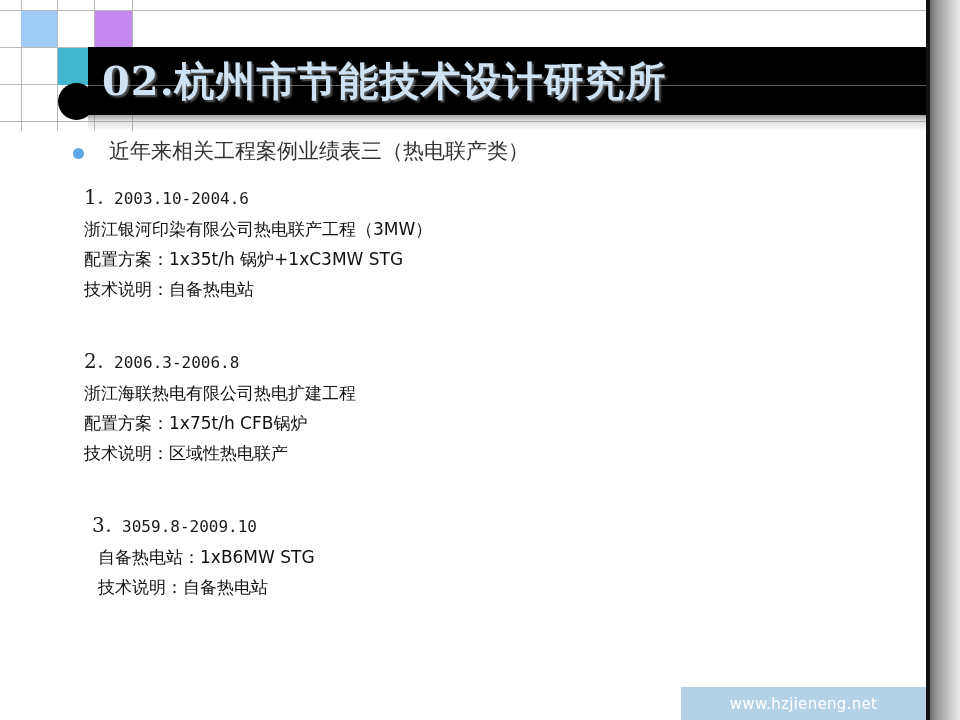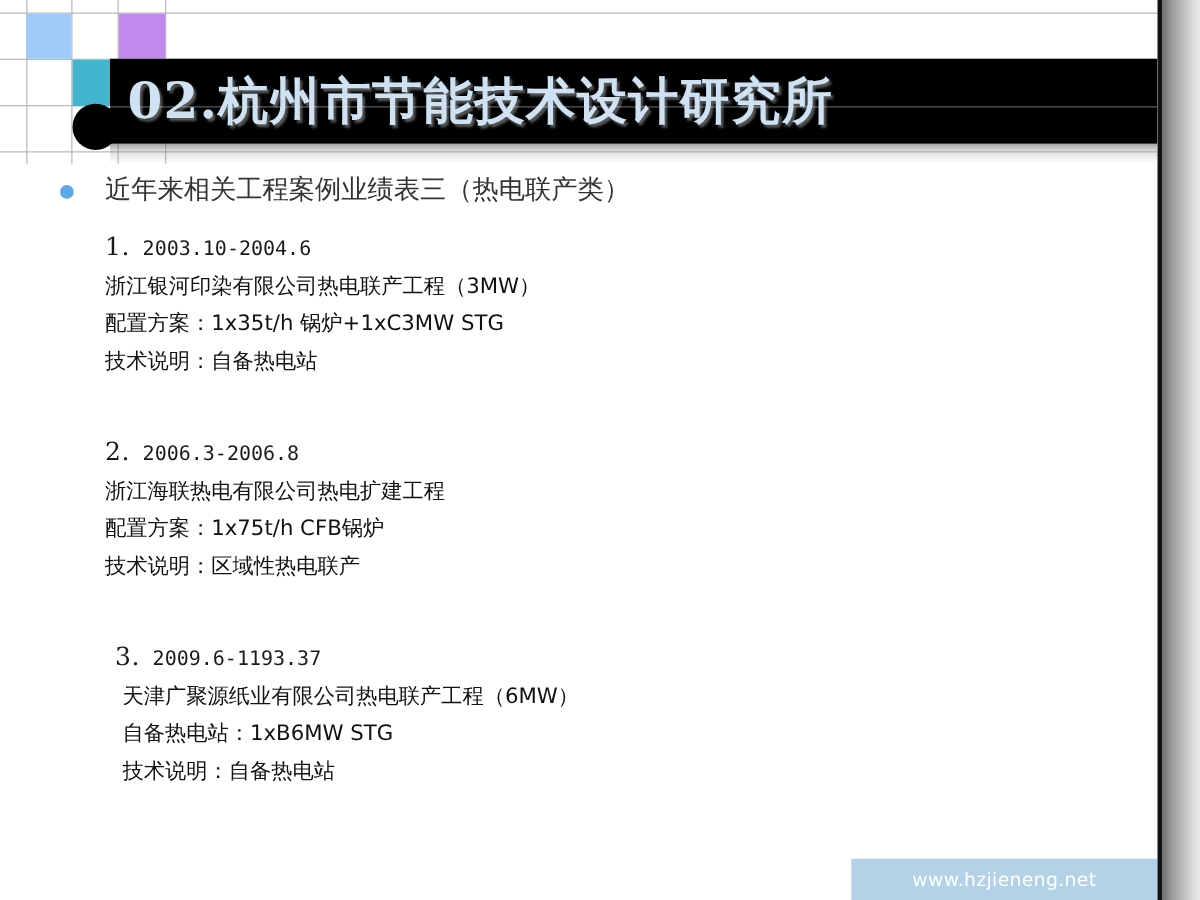--- a/index.html
+++ b/index.html
@@ -132,20 +132,21 @@
     position: absolute;
     left: 0;
     top: 136px;
     width: 926px;
   }
 
   .bullet-row {
     position: relative;
     padding-left: 84px;
     height: 34px;
+    margin-left: 25px;
   }
   .bullet-dot {
     position: absolute;
     left: 48px;
     top: 12px;
     width: 11px;
     height: 11px;
     background: #5fa8e8;
     border-radius: 50%;
   }
@@ -269,23 +270,22 @@
         </div>
         <div class="entry-line">浙江海联热电有限公司热电扩建工程</div>
         <div class="entry-line">配置方案：1x75t/h CFB锅炉</div>
         <div class="entry-line">技术说明：区域性热电联产</div>
       </div>
 
       <div class="gap"></div>
 
       <div class="entry indented">
         <div class="entry-head">
-          <span class="num">3.</span><span class="dates">2009.6-1193.37</span>
+          <span class="num">3.</span><span class="dates">3059.8-2009.10</span>
         </div>
-        <div class="entry-line">天津广聚源纸业有限公司热电联产工程（6MW）</div>
         <div class="entry-line">自备热电站：1xB6MW STG</div>
         <div class="entry-line">技术说明：自备热电站</div>
       </div>
 
     </div>
 
     <div id="footer-bar">
       <div id="footer-url">www.hzjieneng.net</div>
     </div>
 

